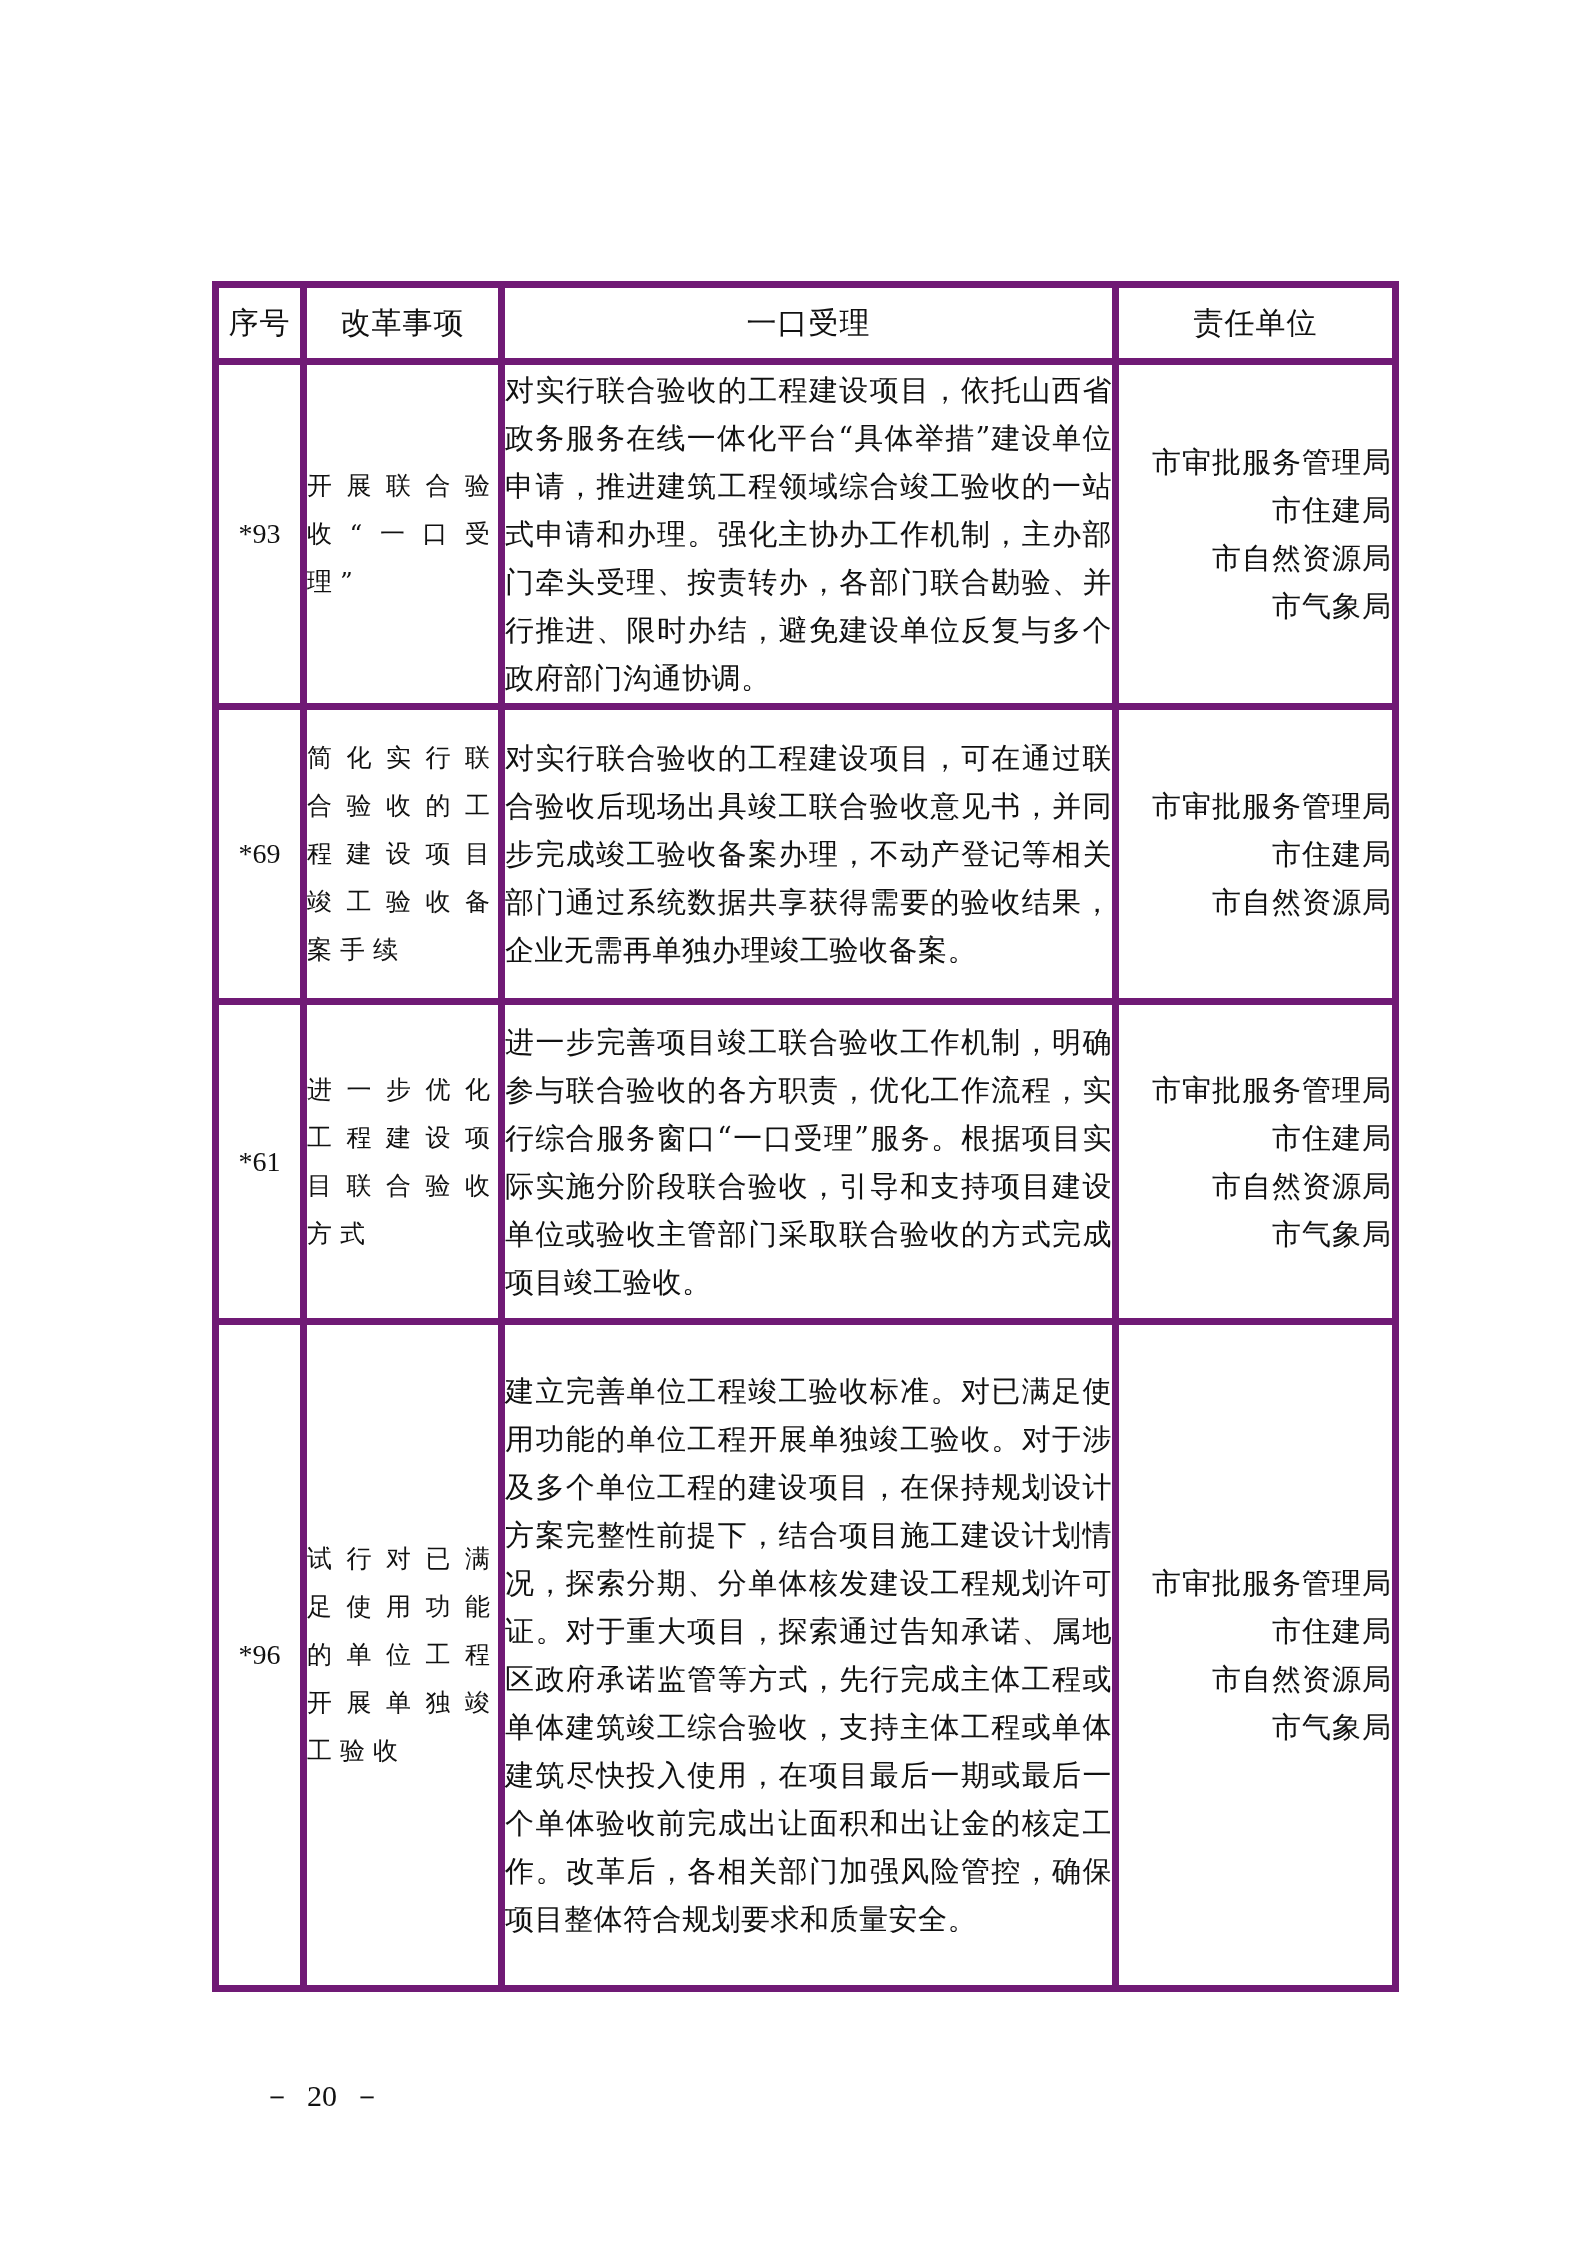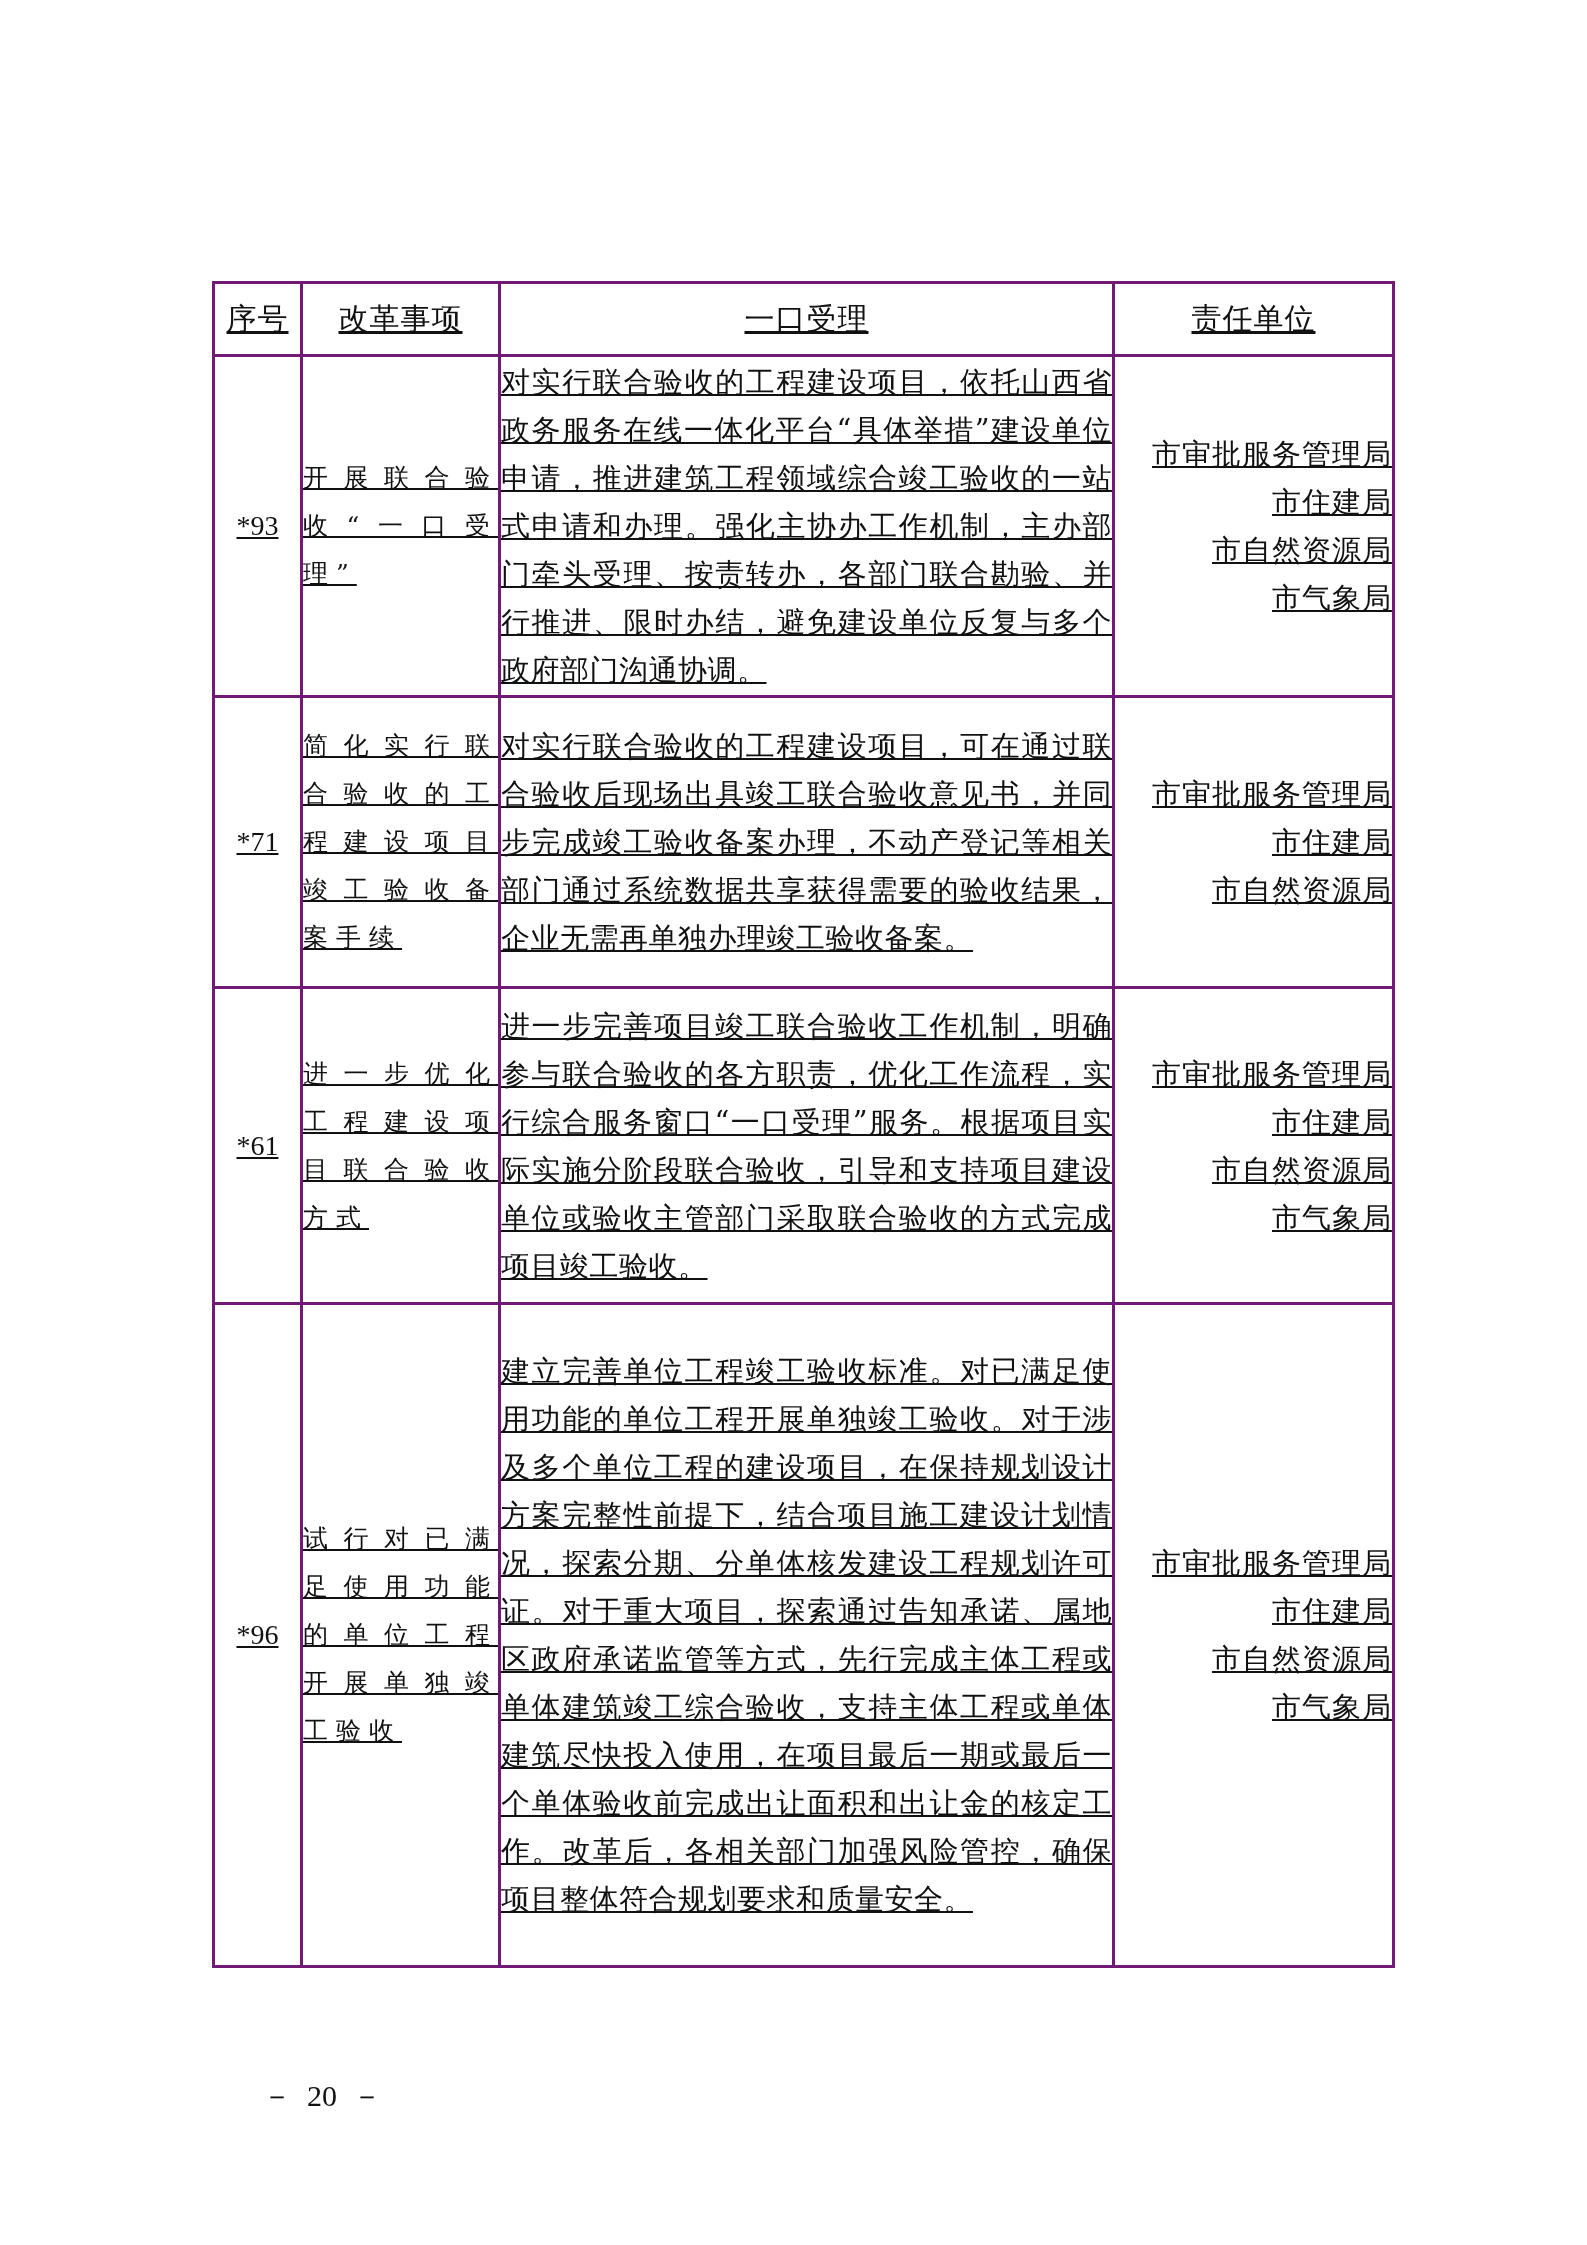--- a/index.html
+++ b/index.html
@@ -22,24 +22,23 @@
   }
   table.reform-table {
     position: absolute;
     left: 212px;
     top: 281px;
     width: 1180px;
     border-collapse: collapse;
     table-layout: fixed;
   }
   table.reform-table td, table.reform-table th {
-    border: 3px solid #701a75;
+    border: 7px solid #701a75;
     padding: 0;
     vertical-align: middle;
-    text-decoration: underline;
   }
   col.c-seq { width: 88px; }
   col.c-item { width: 198px; }
   col.c-measure { width: 614px; }
   col.c-unit { width: 280px; }
 
   th.head {
     height: 70px;
     font-family: "DejaVu Sans", "Liberation Sans", sans-serif;
     font-weight: normal;
@@ -115,21 +114,21 @@
         <td class="item">开展联合验收“一口受理”</td>
         <td class="measure">对实行联合验收的工程建设项目，依托山西省政务服务在线一体化平台“具体举措”建设单位申请，推进建筑工程领域综合竣工验收的一站式申请和办理。强化主协办工作机制，主办部门牵头受理、按责转办，各部门联合勘验、并行推进、限时办结，避免建设单位反复与多个政府部门沟通协调。</td>
         <td class="unit">
           <div>市审批服务管理局</div>
           <div>市住建局</div>
           <div>市自然资源局</div>
           <div>市气象局</div>
         </td>
       </tr>
       <tr class="r94">
-        <td class="seq">*71</td>
+        <td class="seq">*69</td>
         <td class="item">简化实行联合验收的工程建设项目竣工验收备案手续</td>
         <td class="measure">对实行联合验收的工程建设项目，可在通过联合验收后现场出具竣工联合验收意见书，并同步完成竣工验收备案办理，不动产登记等相关部门通过系统数据共享获得需要的验收结果，企业无需再单独办理竣工验收备案。</td>
         <td class="unit">
           <div>市审批服务管理局</div>
           <div>市住建局</div>
           <div>市自然资源局</div>
         </td>
       </tr>
       <tr class="r95">
         <td class="seq">*61</td>

